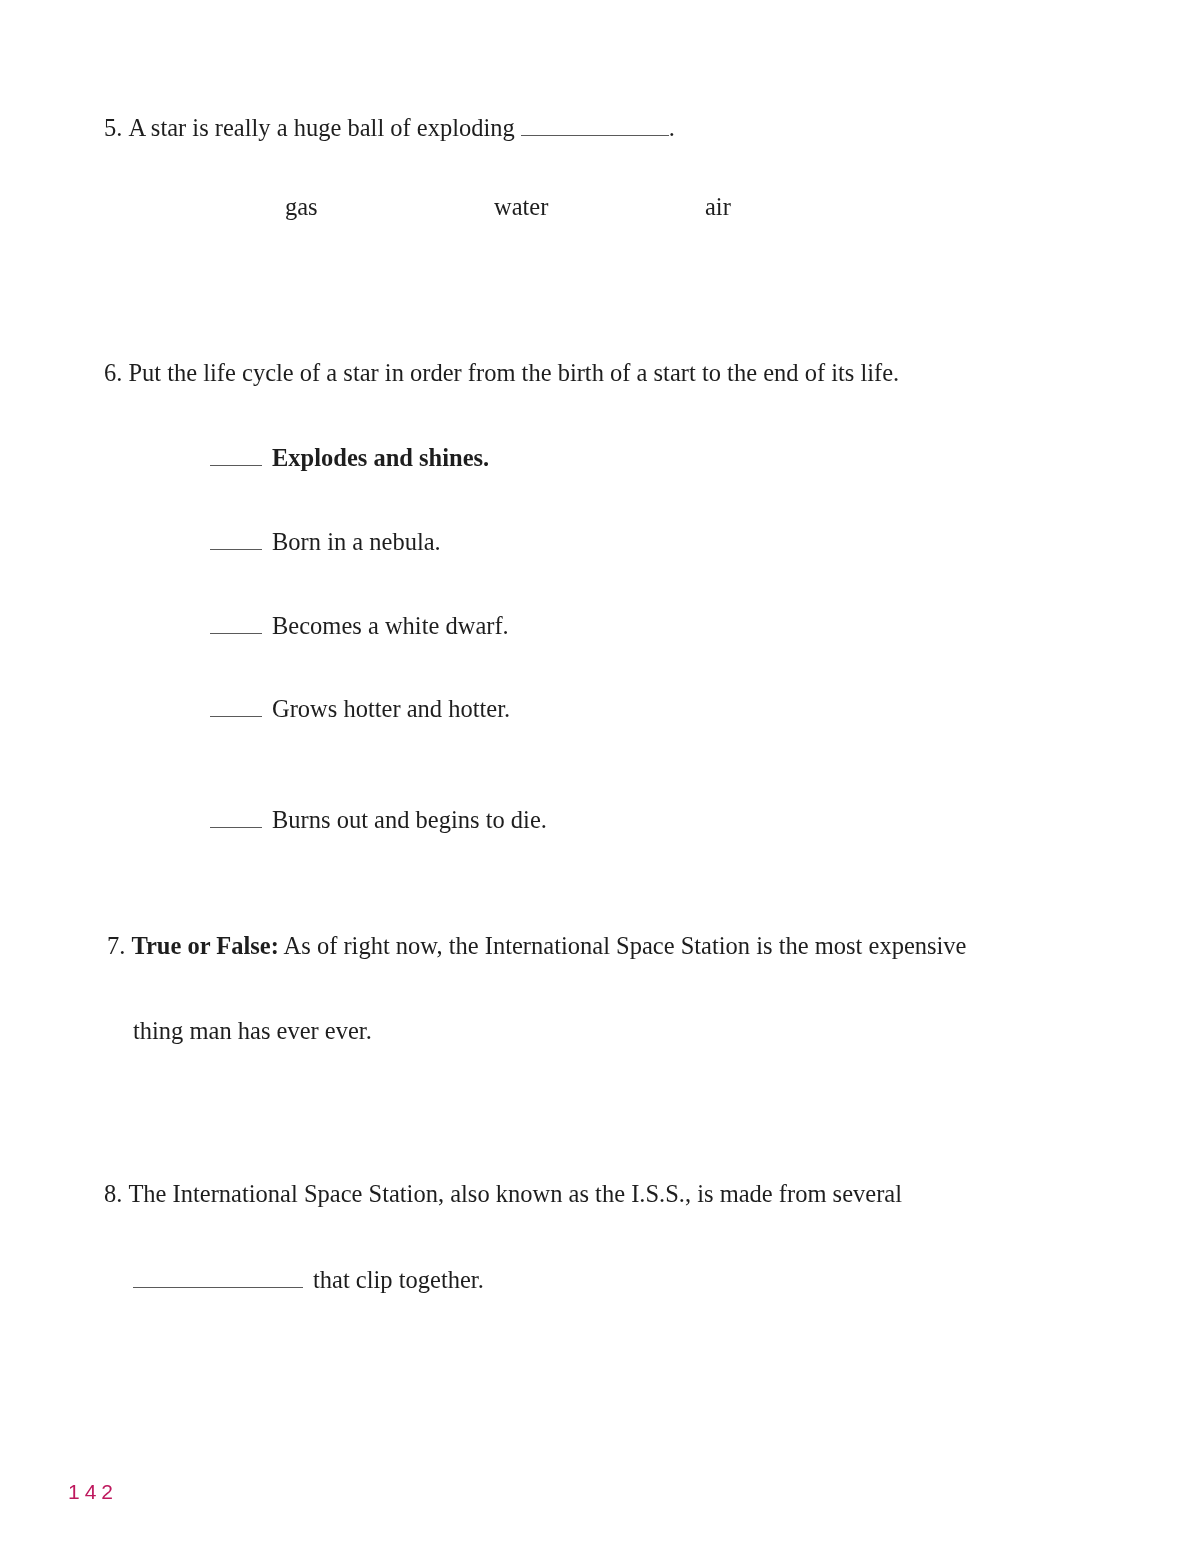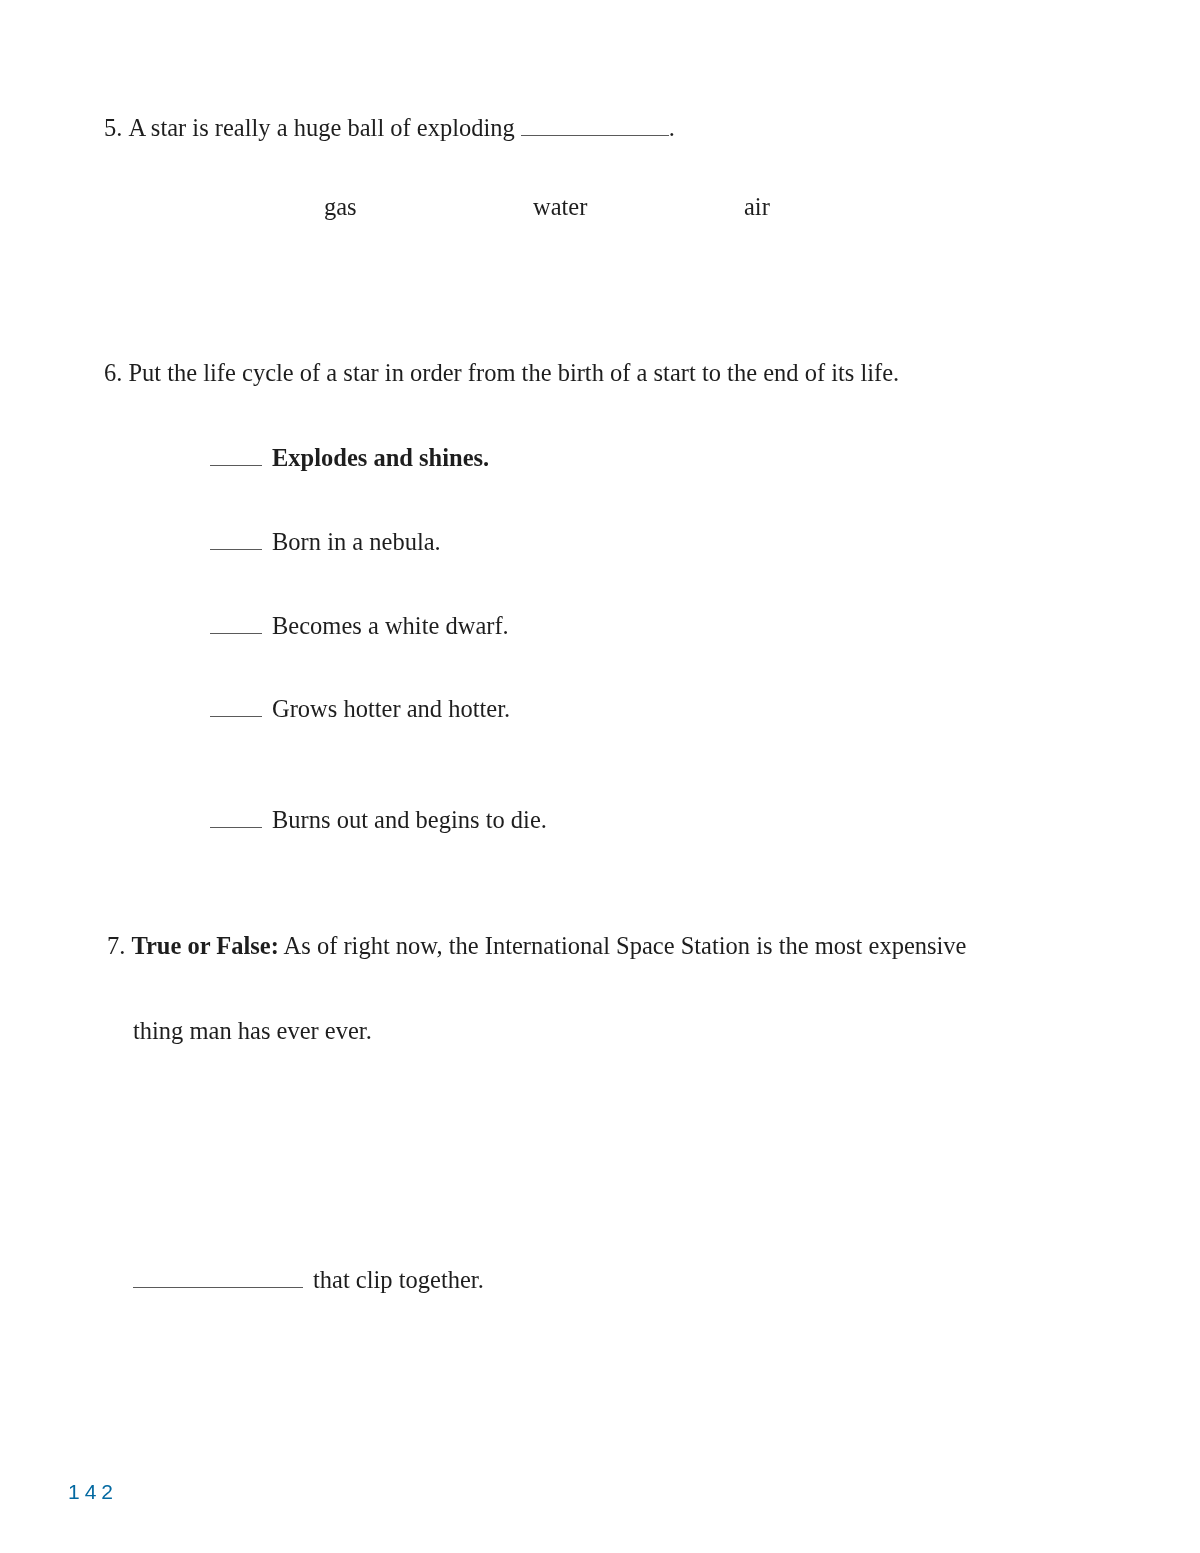--- a/index.html
+++ b/index.html
@@ -28,21 +28,21 @@
     border-bottom: 1.6px solid #5a5a5a;
     height: 1em;
     vertical-align: baseline;
   }
   .blank-q5 { width: 148px; margin-left: 6px; }
   .blank-order { width: 52px; margin-right: 10px; }
   .blank-q8 { width: 170px; margin-right: 10px; }
 
   .q5-line { top: 110px; left: 104px; }
   .options-row { top: 193px; left: 0; width: 1200px; height: 34px; position: absolute; }
-  .options-row .opt { position: absolute; white-space: nowrap; margin-left: 39px; }
+  .options-row .opt { position: absolute; white-space: nowrap; }
   .opt-0 { left: 285px; }
   .opt-1 { left: 494px; }
   .opt-2 { left: 705px; }
 
   .q6-line { top: 359px; left: 104px; text-align: center; }
   .q6-item-0 { top: 440px; left: 210px; font-weight: bold; }
   .q6-item-1 { top: 524px; left: 210px; }
   .q6-item-2 { top: 608px; left: 210px; }
   .q6-item-3 { top: 691px; left: 210px; }
   .q6-item-4 { top: 774px; left: 210px; margin-top: 28px; }
@@ -53,21 +53,21 @@
   .q8-line1 { top: 1180px; left: 104px; }
   .q8-line2 { top: 1262px; left: 133px; }
 
   .footer-num {
     position: absolute;
     top: 1480px;
     left: 68px;
     font-family: "Liberation Sans", sans-serif;
     font-size: 21px;
     letter-spacing: 5px;
-    color: #0369a1;
+    color: #be185d;
   }
   .footer-title {
     position: absolute;
     top: 1481px;
     right: 66px;
     font-family: "Liberation Sans", sans-serif;
     font-variant: small-caps;
     font-size: 21px;
     letter-spacing: 1.2px;
     color: #2a2a2a;
@@ -108,19 +108,22 @@
   <div class="line q6-item-4">
     <span class="blank blank-order"></span><span>Burns out and begins to die.</span>
   </div>
 
   <div class="line q7-line1">
     <span class="qnum">7.</span><span class="bold">True or False:</span>
     <span>As of right now, the International Space Station is the most expensive</span>
   </div>
   <div class="line q7-line2">thing man has ever ever.</div>
 
+  <div class="line q8-line1">
+    <span class="qnum">8.</span><span>The International Space Station, also known as the I.S.S., is made from several</span>
+  </div>
   <div class="line q8-line2">
     <span class="blank blank-q8"></span><span>that clip together.</span>
   </div>
 
   <div class="footer-num">142</div>
 
 </div>
 
 </body></html>

